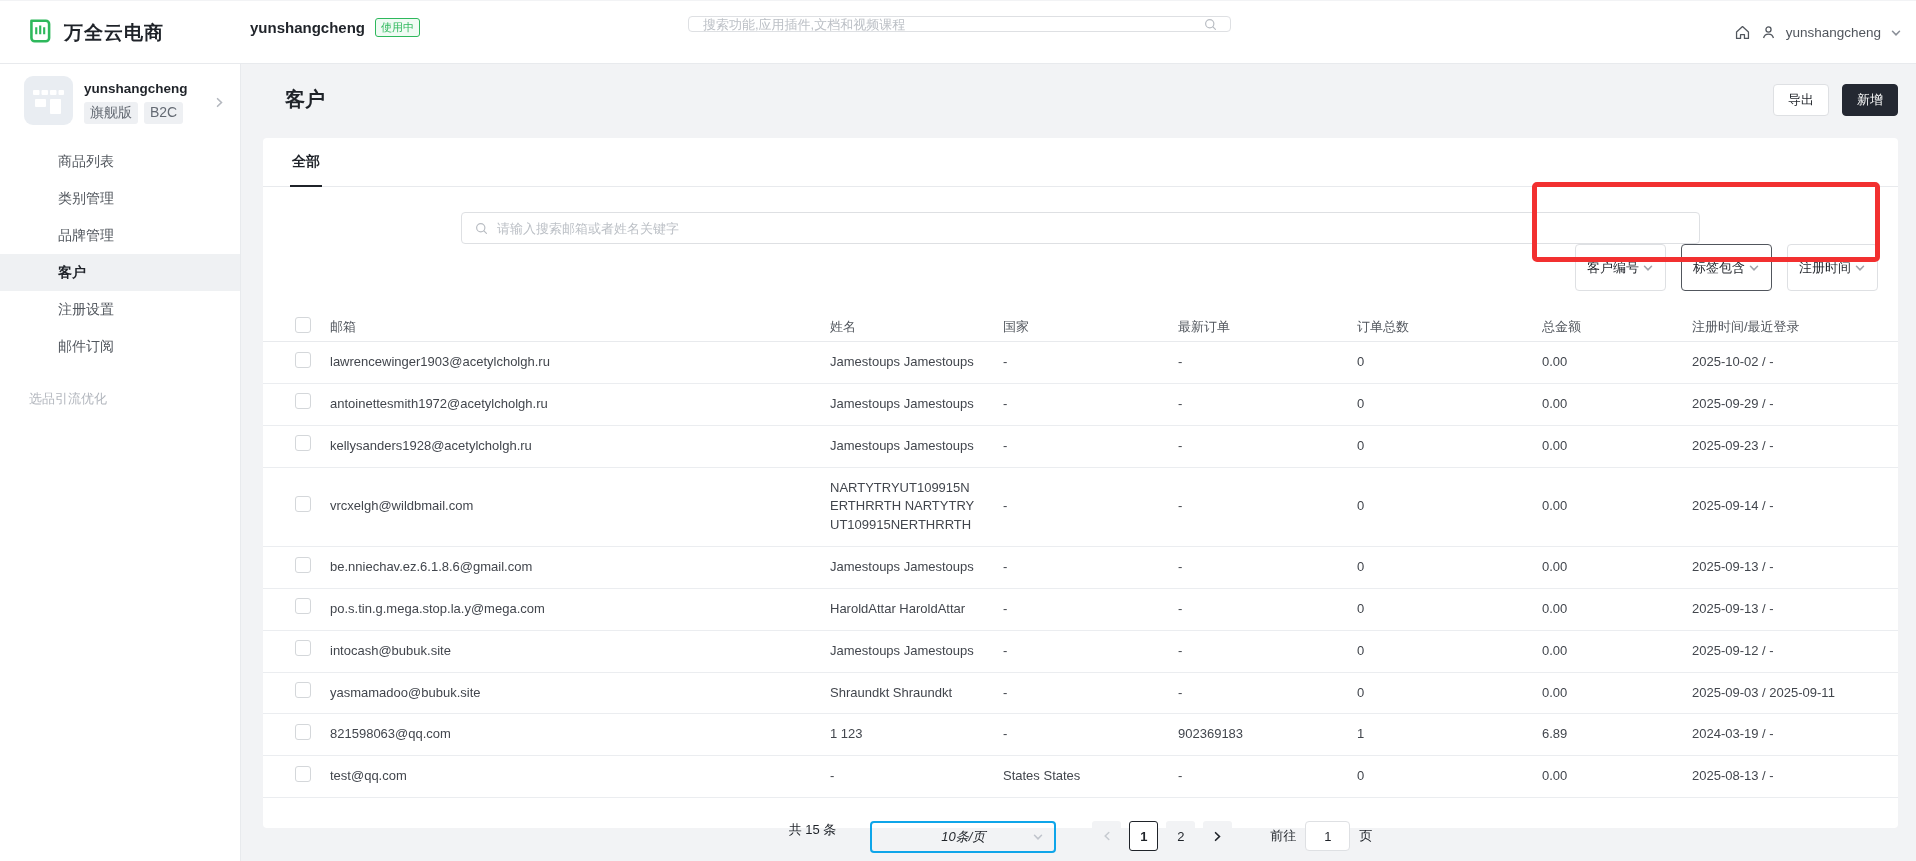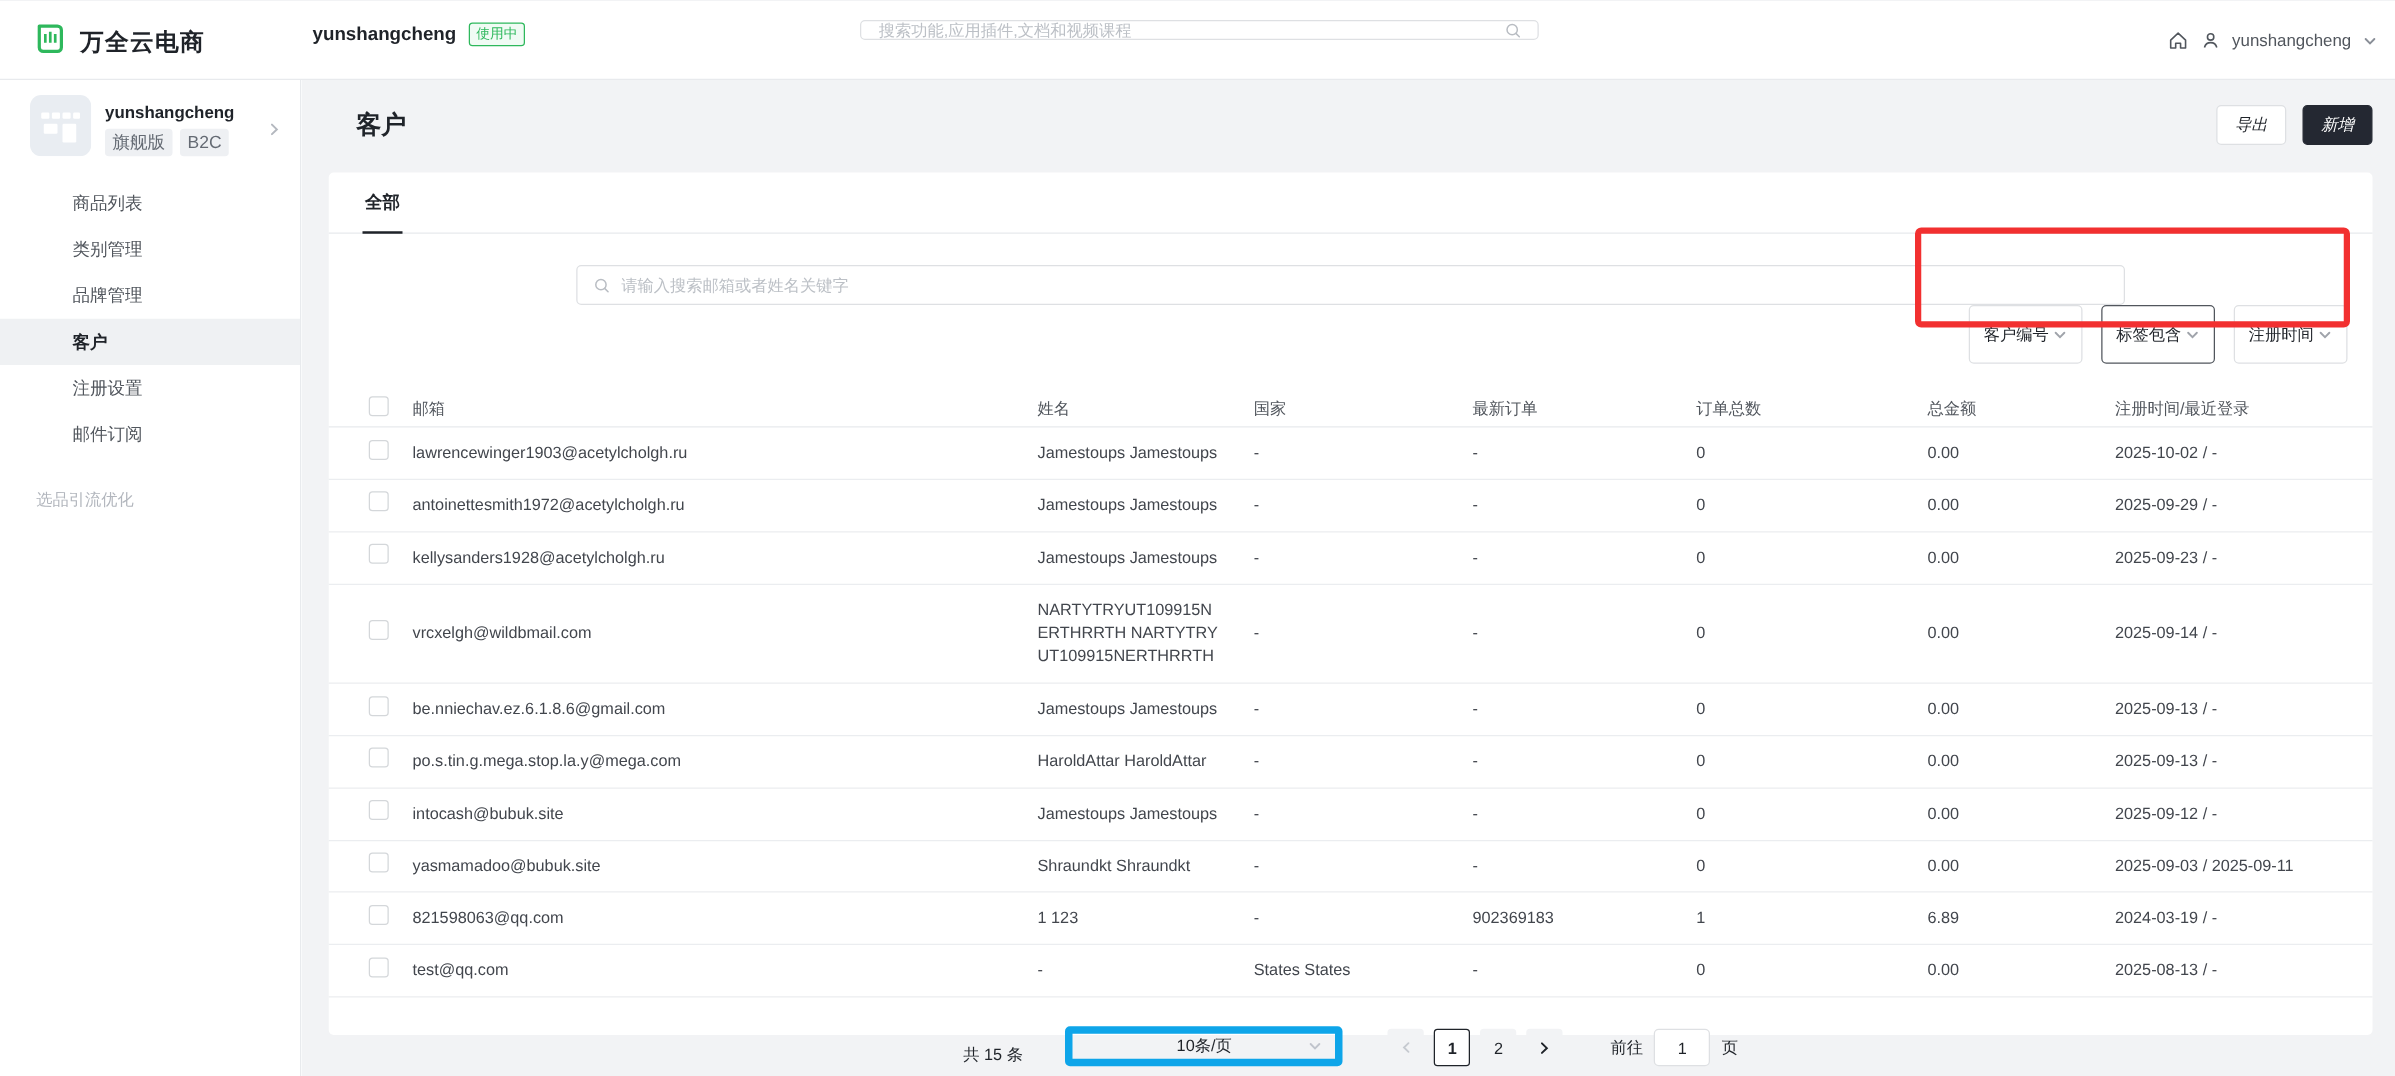--- a/index.html
+++ b/index.html
@@ -41,21 +41,21 @@
   .nav-item.sub { padding-left:58px; }
   .nav-item.sub.active { background:#eff1f3; color:#1f2329; font-weight:700; }
   .nav-item.section { margin-top:17px; height:34px; font-size:13px; color:#b2b6bd; cursor:default; }
 
   
   .main { position:absolute; top:63px; left:242px; width:1674px; height:798px; background:#f2f3f5; }
   .page-head { display:flex; align-items:center; height:65px; padding:8px 18px 0 43px; }
   .page-title { font-size:20px; font-weight:700; }
   .head-actions { margin-left:auto; display:flex; gap:13px; }
   .btn { height:32px; padding:0 14px; border-radius:4px; font-size:13px; display:flex;
-    align-items:center; cursor:pointer; font-family:inherit;font-style:italic; }
+    align-items:center; cursor:pointer; font-family:inherit; }
   .btn-secondary { background:#fff; border:1px solid #dee0e3; color:#1f2329; }
   .btn-primary { background:#242832; border:1px solid #242832; color:#fff; }
 
   .card { position:relative; margin:10px 18px 0 21px; width:1635px; height:690px;
     background:#fff; border-radius:4px; }
   .tabbar { height:49px; border-bottom:1px solid #e8eaed; display:flex; padding-left:27px;text-align:center; }
   .tab { position:relative; font-size:14px; font-weight:600; color:#1f2329; display:flex;
     align-items:center; padding:0 2px; cursor:pointer; }
   .tab::after { content:""; position:absolute; left:0; right:0; bottom:-1px; height:2px; background:#1f2329; }
 
@@ -78,25 +78,25 @@
     grid-template-columns:35px 500px 173px 175px 179px 185px 150px 1fr;
     padding-left:32px; align-items:center; }
   .tbl-head { height:30px; font-size:13px; color:#51565d; border-bottom:1px solid #e8eaed; }
   .tbl-head > div { padding-right:8px; }
   .trow { min-height:41px; font-size:13px; color:#42464d; border-bottom:1px solid #ebedf0; }
   .trow > div { padding:11px 10px 11px 0; line-height:1.45; word-break:break-word; }
   .trow > .cell-check, .tbl-head > .cell-check { padding:0; }
   .checkbox { width:16px; height:16px; border:1px solid #d4d7da; border-radius:3px;
     background:#fff; display:inline-block; cursor:pointer; }
 
-  .pagination { margin-top:23px; display:flex; align-items:flex-end; justify-content:center;
+  .pagination { margin-top:23px; display:flex; align-items:flex-start; justify-content:center;
     gap:24px; font-size:13px; color:#1f2329; }
   .pg-total { margin-right:10px; }
-  .pg-size { position:relative; width:222px; height:32px; border:6px solid #0ea5e9;
-    border-radius:4px; display:flex; align-items:center; justify-content:center; cursor:pointer; }
+  .pg-size { position:relative; width:186px; height:32px; border:2px solid #0ea5e9;
+    border-radius:4px; display:flex; align-items:center; justify-content:center; cursor:pointer;font-style:italic; }
   .pg-size .chev { position:absolute; right:10px; color:#c0c4cc; display:flex; }
   .pager { display:flex; gap:8px; margin-left:12px; }
   .pg-btn { min-width:29px; height:30px; padding:0 4px; border-radius:3px; background:#f2f3f5;
     border:none; display:flex; align-items:center; justify-content:center; font-size:13px;
     color:#1f2329; cursor:pointer; font-family:inherit; }
   .pg-btn.disabled { color:#c6cad0; }
   .pg-btn.active { background:#fff; border:1px solid #1f2329; font-weight:700; }
   .pg-goto { margin-left:14px; display:flex; align-items:center; gap:9px; }
   .pg-input { width:45px; height:30px; border:1px solid #dee0e3; border-radius:4px;
     text-align:center; font-size:13px; font-family:inherit; outline:none; color:#1f2329; }

